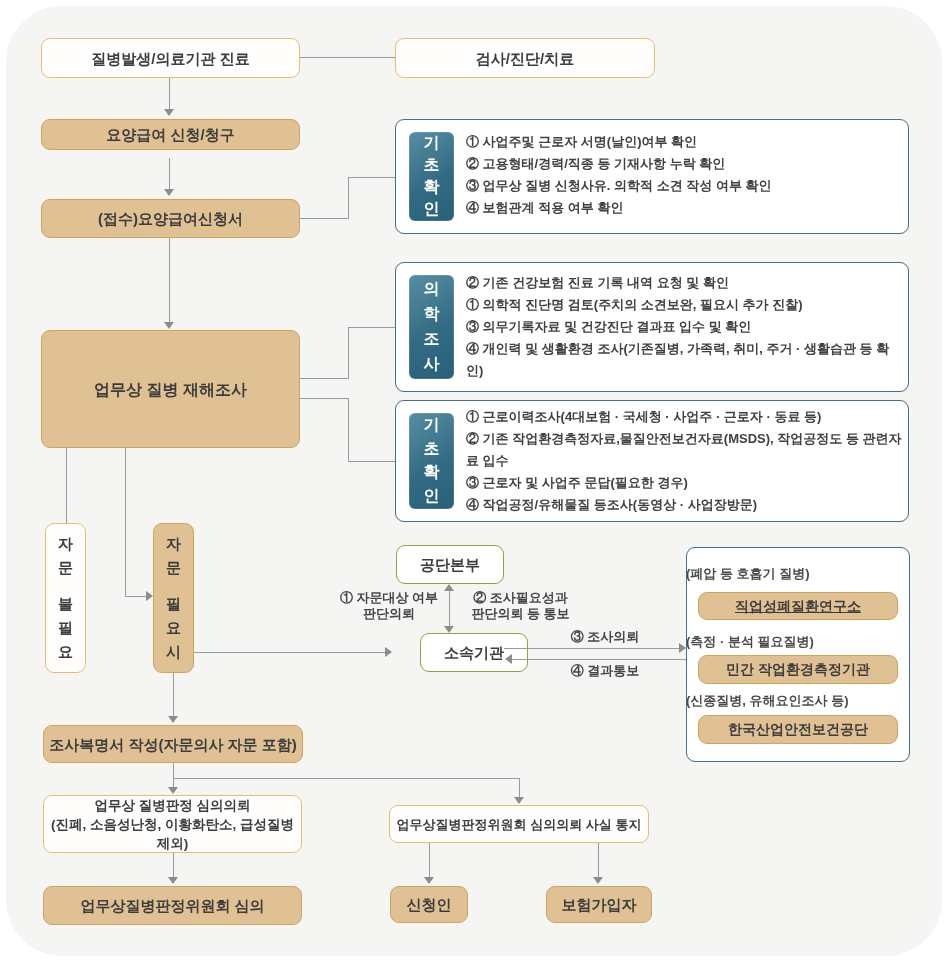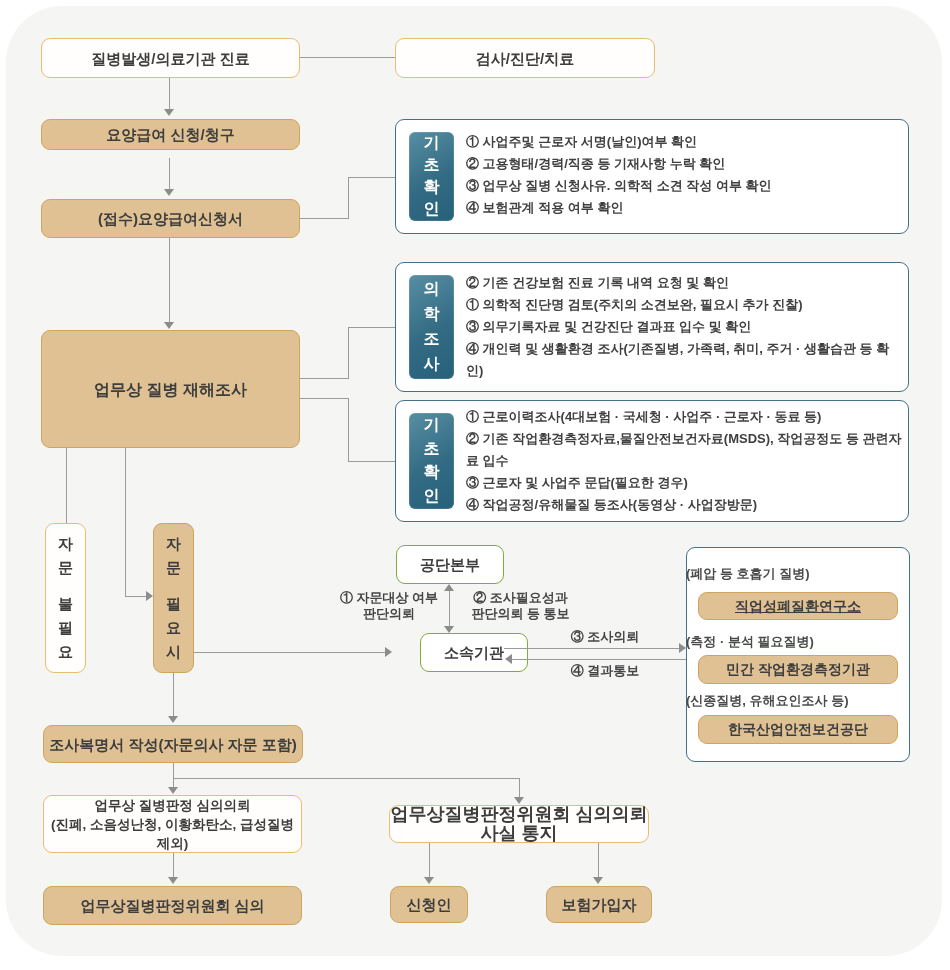--- a/index.html
+++ b/index.html
@@ -192,21 +192,21 @@
 
 <div class="vl" style="left:173px;top:763px;height:16px;"></div>
 <div class="hl" style="left:173px;top:778px;width:346px;"></div>
 <div class="vl" style="left:173px;top:778px;height:9px;"></div>
 <div class="ah down" style="left:168px;top:787px;"></div>
 <div class="vl" style="left:519px;top:778px;height:19px;"></div>
 <div class="ah down" style="left:514px;top:797px;"></div>
 
 <div class="box outline small" style="left:43px;top:795px;width:259px;height:58px;"><span>업무상 질병판정 심의의뢰
 (진폐, 소음성난청, 이황화탄소, 급성질병 제외)</span></div>
-<div class="box outline" style="left:389px;top:805px;width:260px;height:38px;font-size:18px;">
+<div class="box outline" style="left:389px;top:805px;width:260px;height:38px;font-size:13px;">
     <span>업무상질병판정위원회 심의의뢰 사실 통지</span>
   </div>
 
 <div class="vl" style="left:173px;top:853px;height:24px;"></div>
 <div class="ah down" style="left:168px;top:877px;"></div>
 <div class="box tan" style="left:43px;top:886px;width:259px;height:39px;">
     <span>업무상질병판정위원회 심의</span>
   </div>
 
 <div class="vl" style="left:429px;top:843px;height:34px;"></div>

